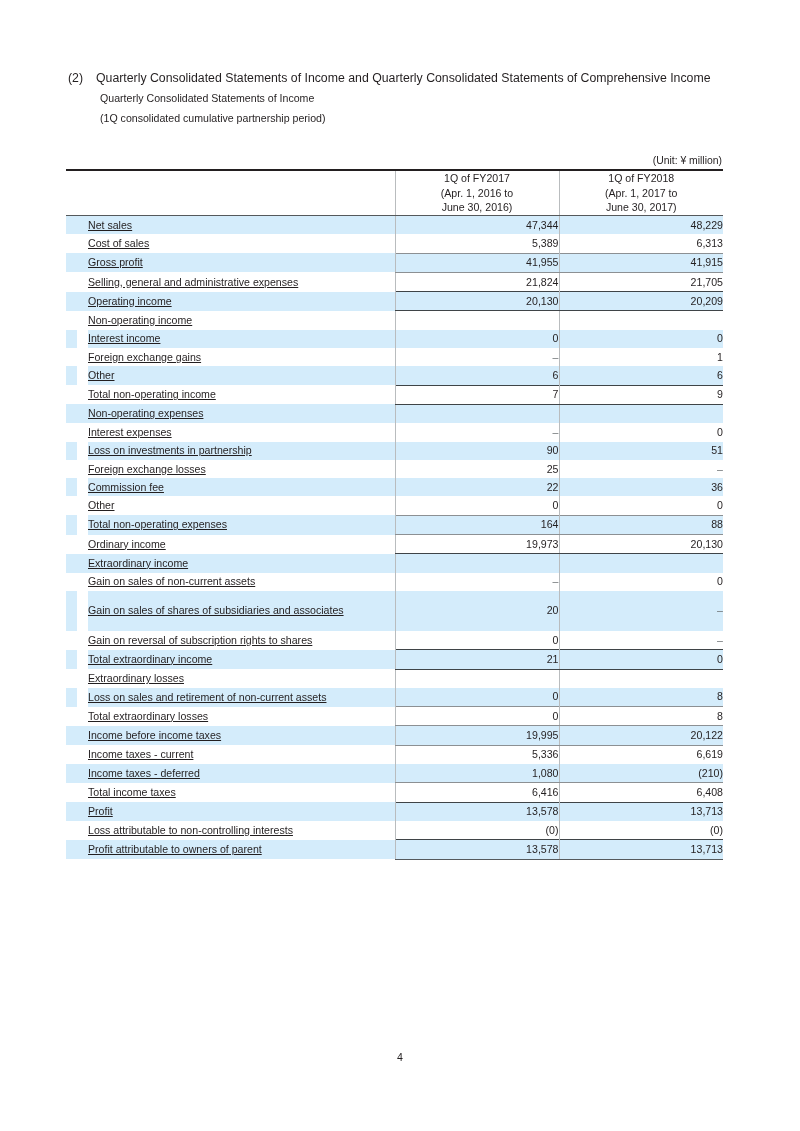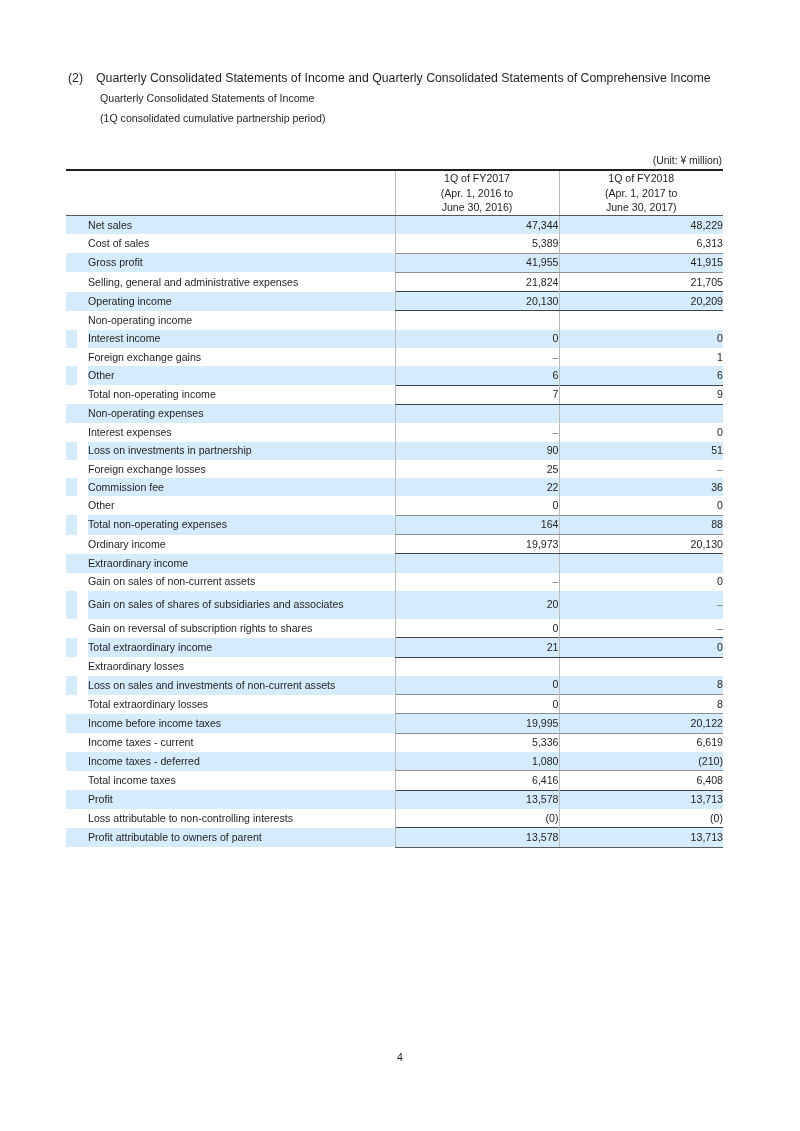--- a/index.html
+++ b/index.html
@@ -101,26 +101,27 @@
   .hdr-row th.hdr-col {
     border-left: 0.8px solid #b9bcbe;
   }
 
   
   .drow td {
     height: 18.3px;
     line-height: 13px;
   }
   .drow.tall td {
-    height: 28px;
+    height: 40px;
   }
   .lbl {
     text-align: left;
     padding-left: 2px;
     white-space: normal;
+    text-decoration: underline;
   }
   .num {
     text-align: right;
     padding-right: 12px;
     border-left: 0.8px solid #b9bcbe;
   }
   .hl { background: #d4ecfb; }
   .wh { background: #ffffff; }
 
   
@@ -350,21 +351,21 @@
         <tr class="drow">
           <td class="wh"></td>
           <td class="wh"></td>
           <td class="lbl wh">Extraordinary losses</td>
           <td class="num wh"></td>
           <td class="num wh"></td>
         </tr>
         <tr class="drow">
           <td class="hl"></td>
           <td class="wh"></td>
-          <td class="lbl hl">Loss on sales and investments of non-current assets</td>
+          <td class="lbl hl">Loss on sales and retirement of non-current assets</td>
           <td class="num hl">0</td>
           <td class="num hl">8</td>
         </tr>
         <tr class="drow">
           <td class="wh"></td>
           <td class="wh"></td>
           <td class="lbl wh">Total extraordinary losses</td>
           <td class="num wh r-thin-top r-thin-bot">0</td>
           <td class="num wh r-thin-top r-thin-bot">8</td>
         </tr>

